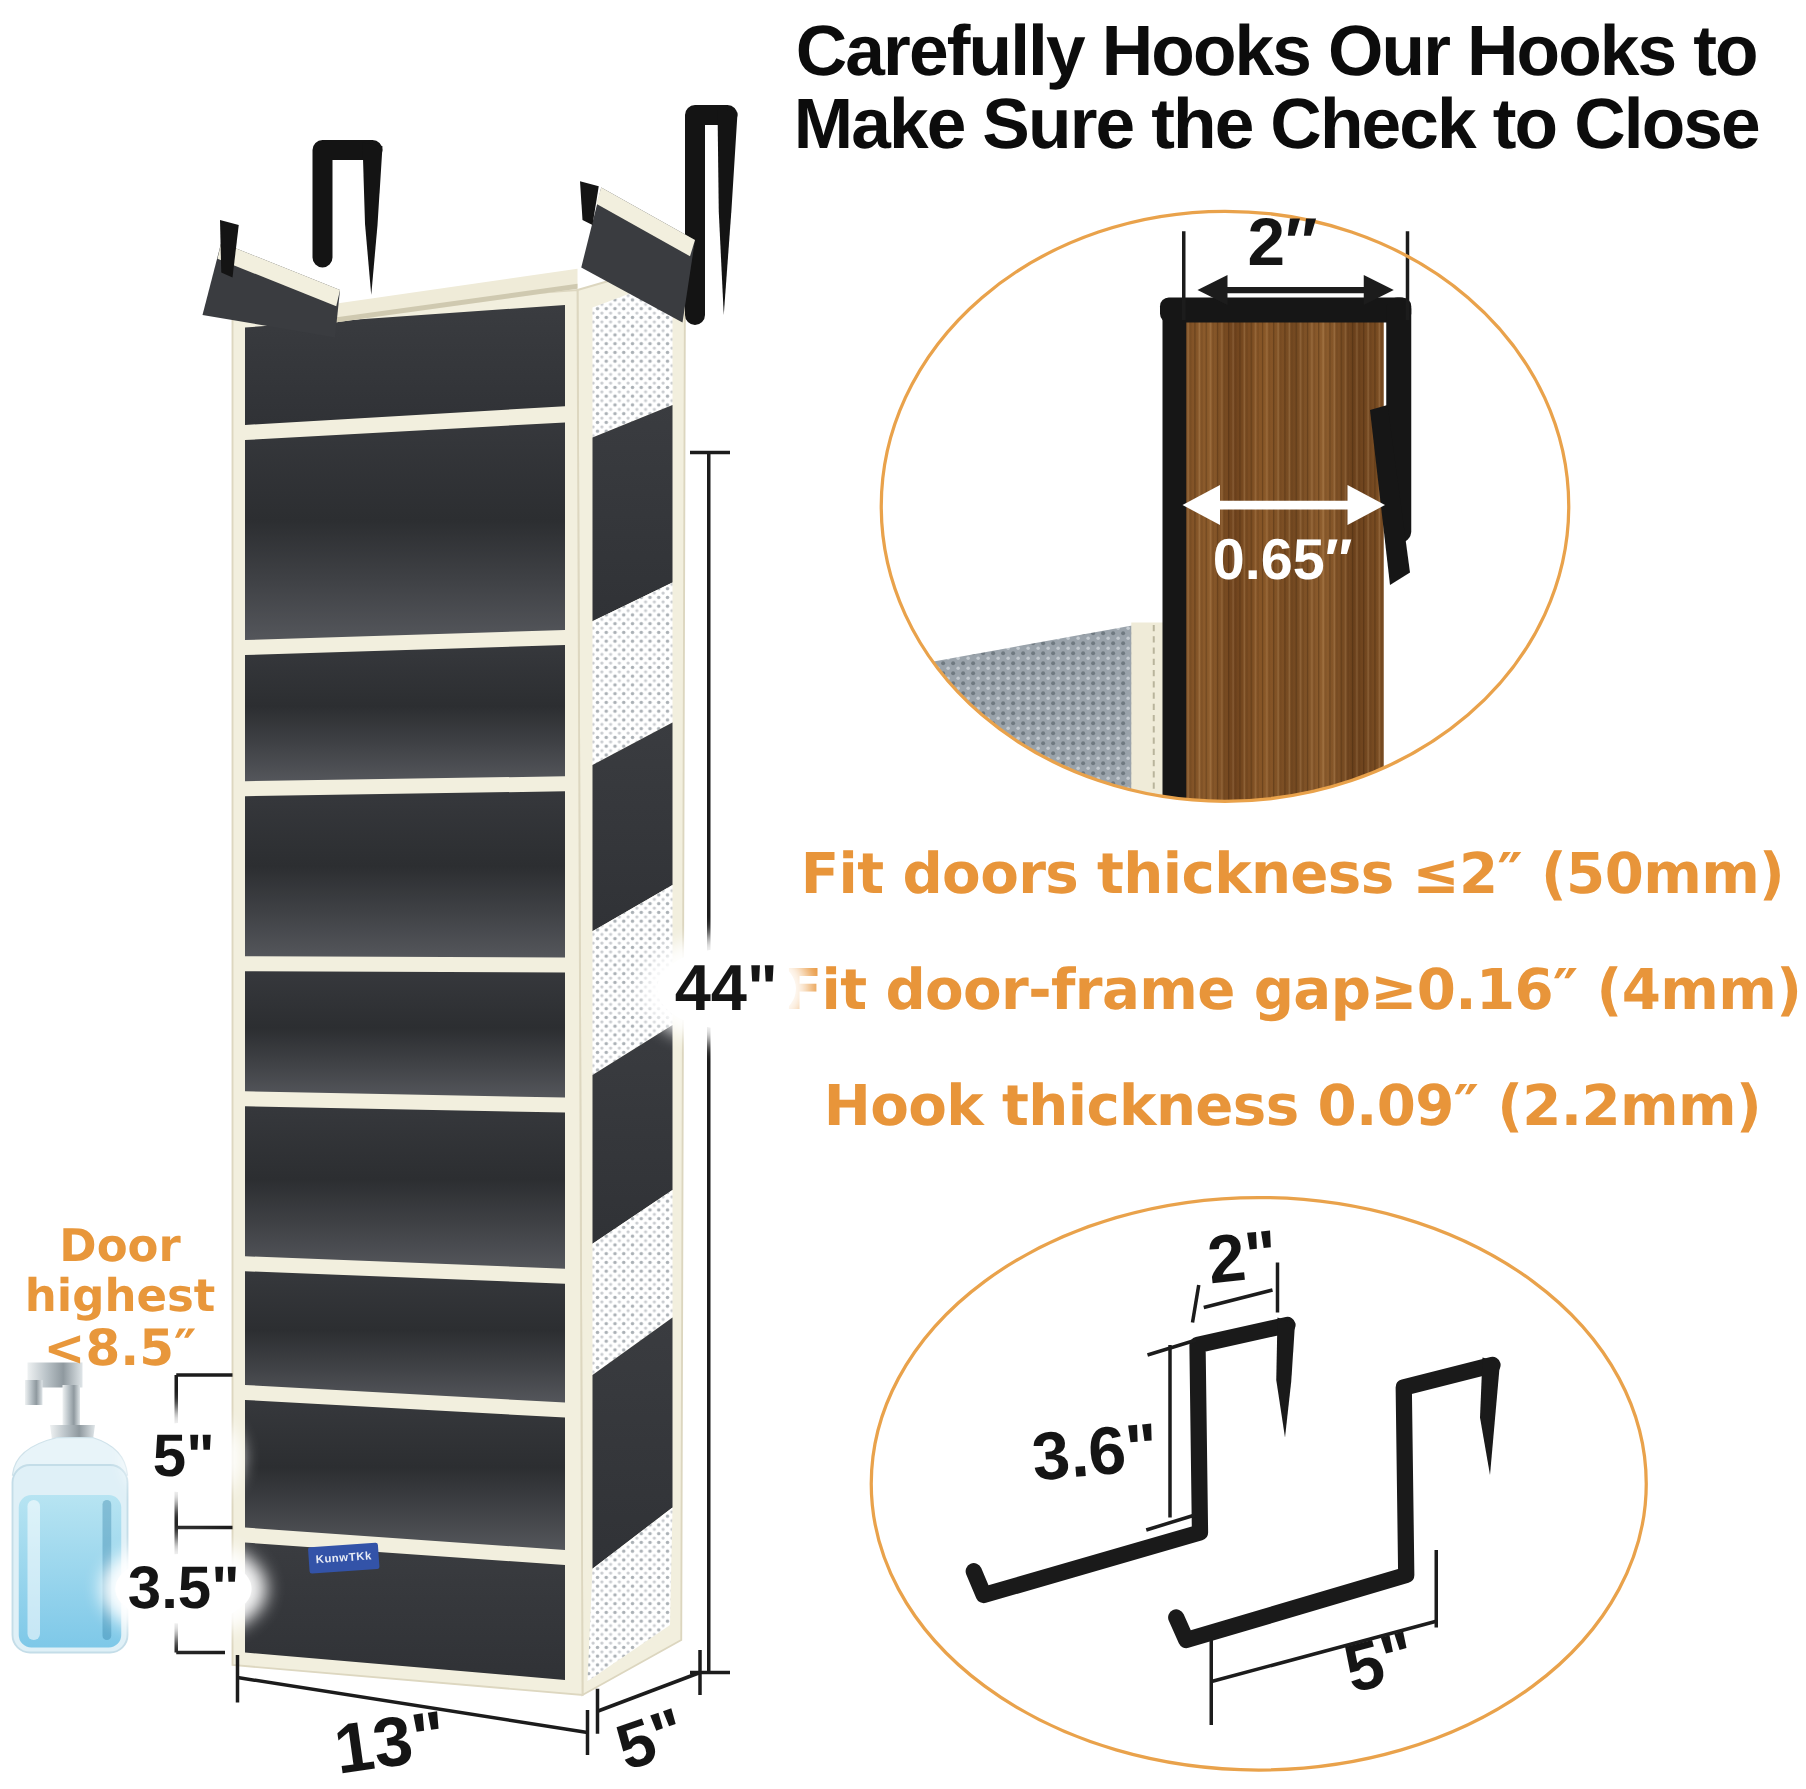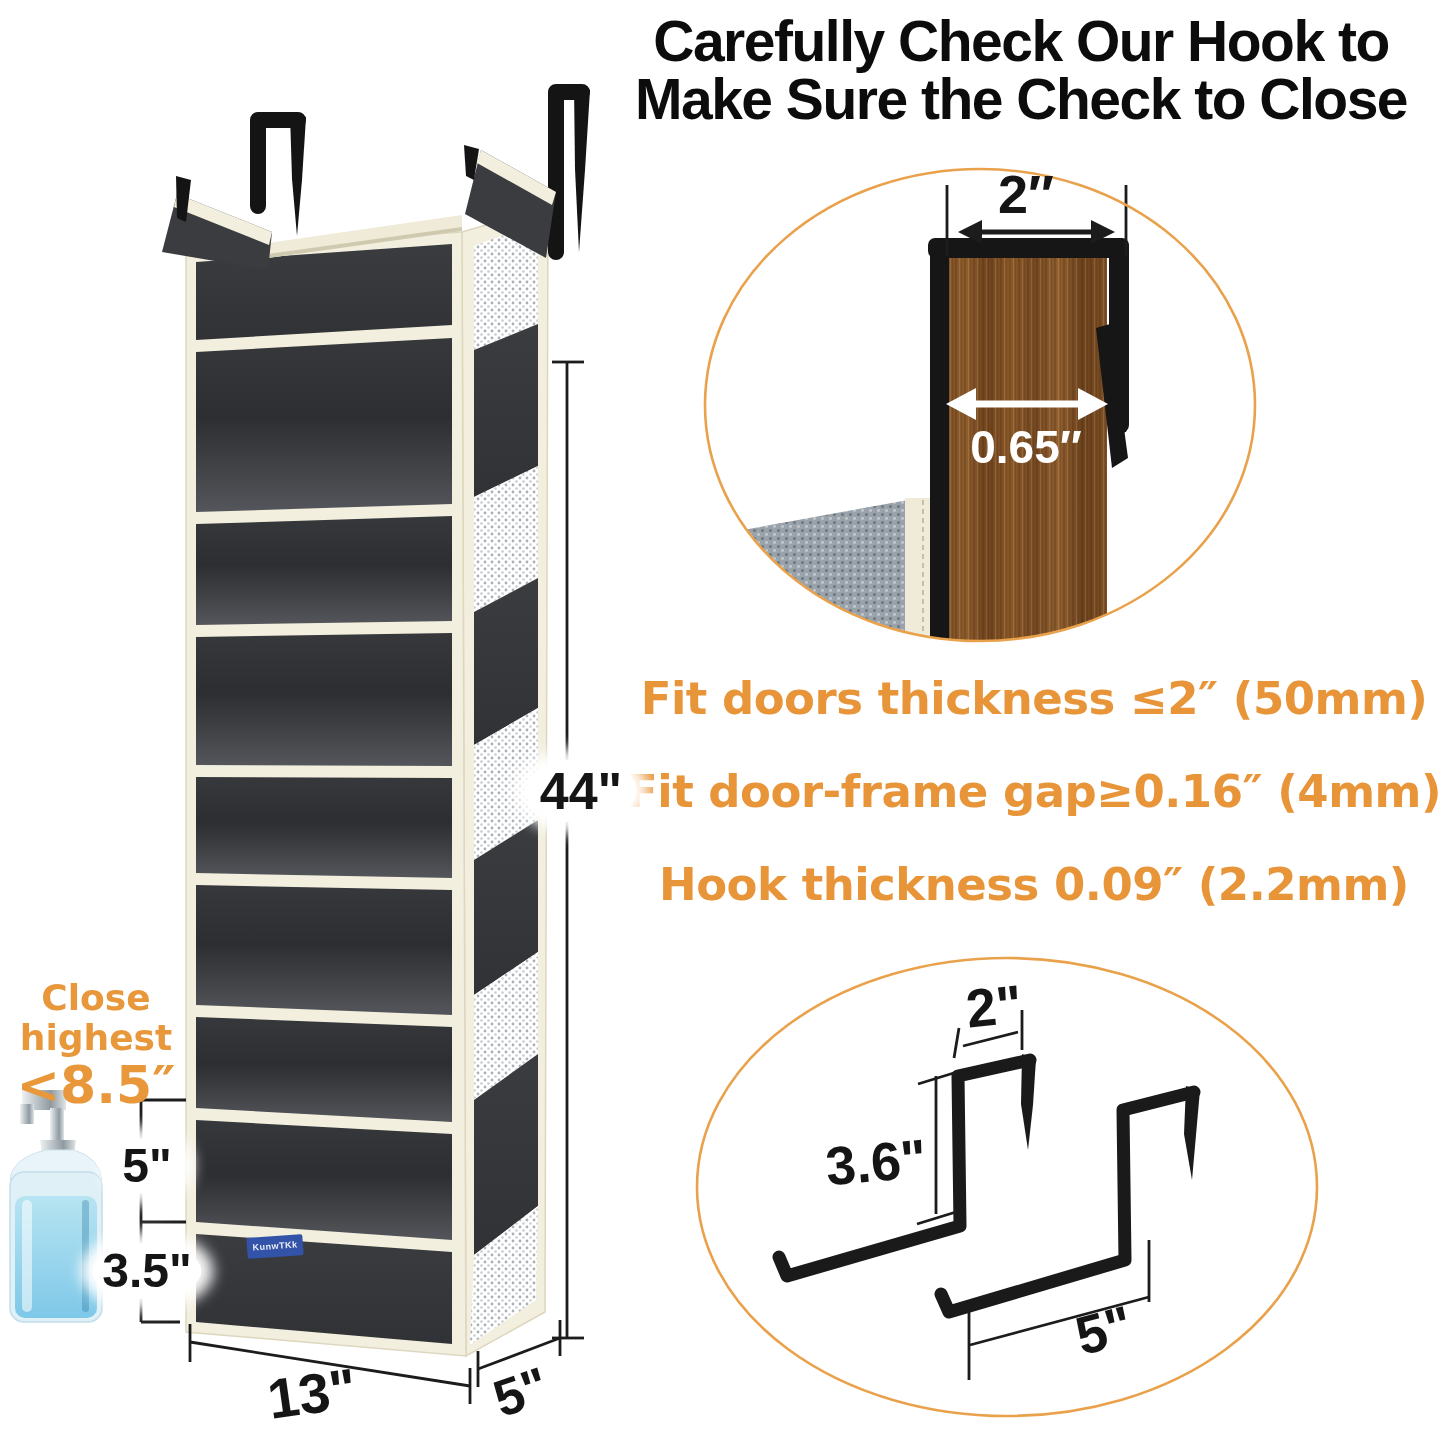--- a/index.html
+++ b/index.html
@@ -14,21 +14,21 @@
   .title{position:absolute;left:1021px;transform:translateX(-50%);
          font-size:57px;font-weight:700;color:#0c0c0c;letter-spacing:-1.5px;
          white-space:nowrap;}
   .specs{position:absolute;left:618px;top:672px;width:832px;text-align:center;}
   .spec-line{font-family:"DejaVu Sans",sans-serif;font-size:45px;font-weight:600;
              color:#E8953A;letter-spacing:-0.5px;white-space:nowrap;
              height:62px;margin-bottom:31px;}
   .note{position:absolute;left:5px;top:978px;width:182px;text-align:center;
         font-family:"DejaVu Sans",sans-serif;color:#E8973B;font-weight:600;}
   .note .n1{font-size:36px;line-height:1.1;}
-  .note .n2{font-size:52px;line-height:1.1;}
+  .note .n2{font-size:40px;line-height:1.1;}
   .brand{position:absolute;left:247px;top:1236px;width:56px;height:21px;
          background:#3353A8;border-radius:2px;transform:rotate(-4deg);
          color:#e8ecf5;font-size:9px;font-weight:700;text-align:center;
          line-height:21px;letter-spacing:0.5px;}
 </style>
 </head>
 <body>
 
 <svg class="abs" style="left:0;top:0" width="1445" height="1431" viewBox="0 0 1445 1431">
   <defs>
@@ -206,21 +206,21 @@
       <path d="M936 1076 V1214"></path>
       <path d="M918 1084 L957 1072"></path>
       <path d="M917 1224 L956 1212"></path>
       <path d="M970 1345 L1149 1297"></path>
       <path d="M969 1312 V1380"></path>
       <path d="M1149 1240 V1302"></path>
     </g>
   </g>
 </svg>
 
-<div class="title" style="top:8px">Carefully Check Our Hook to</div>
+<div class="title" style="top:8px">Carefully Hooks Our Hooks to</div>
 <div class="title" style="top:66px">Make Sure the Check to Close</div>
 
 <div class="specs">
   <div class="spec-line">Fit doors thickness ≤2″  (50mm)</div>
   <div class="spec-line">Fit door-frame gap≥0.16″  (4mm)</div>
   <div class="spec-line">Hook thickness 0.09″  (2.2mm)</div>
 </div>
 
 <div class="lbl" style="left:1026px;top:194px;font-size:54px">2″</div>
 <div class="lbl" style="left:1026px;top:447px;font-size:46px;color:#fff">0.65″</div>
@@ -229,17 +229,17 @@
 <div class="lbl" style="left:876px;top:1162px;font-size:54px;transform:translate(-50%,-50%) rotate(-5deg)">3.6"</div>
 <div class="lbl" style="left:1104px;top:1330px;font-size:54px;transform:translate(-50%,-50%) rotate(-15deg)">5"</div>
 
 <div class="lbl halo" style="left:581px;top:791px;font-size:52px">44"</div>
 <div class="lbl" style="left:312px;top:1394px;font-size:56px;transform:translate(-50%,-50%) rotate(-8deg)">13"</div>
 <div class="lbl" style="left:521px;top:1392px;font-size:52px;transform:translate(-50%,-50%) rotate(-19deg)">5"</div>
 <div class="lbl halo" style="left:147px;top:1166px;font-size:48px;padding:4px 10px">5"</div>
 <div class="lbl halo" style="left:147px;top:1271px;font-size:48px;padding:4px 10px">3.5"</div>
 
 <div class="note">
-  <div class="n1">Close highest</div>
+  <div class="n1">Door highest</div>
   <div class="n2">&lt;8.5″</div>
 </div>
 
 <div class="brand">KunwTKk</div>
 
 </body></html>

